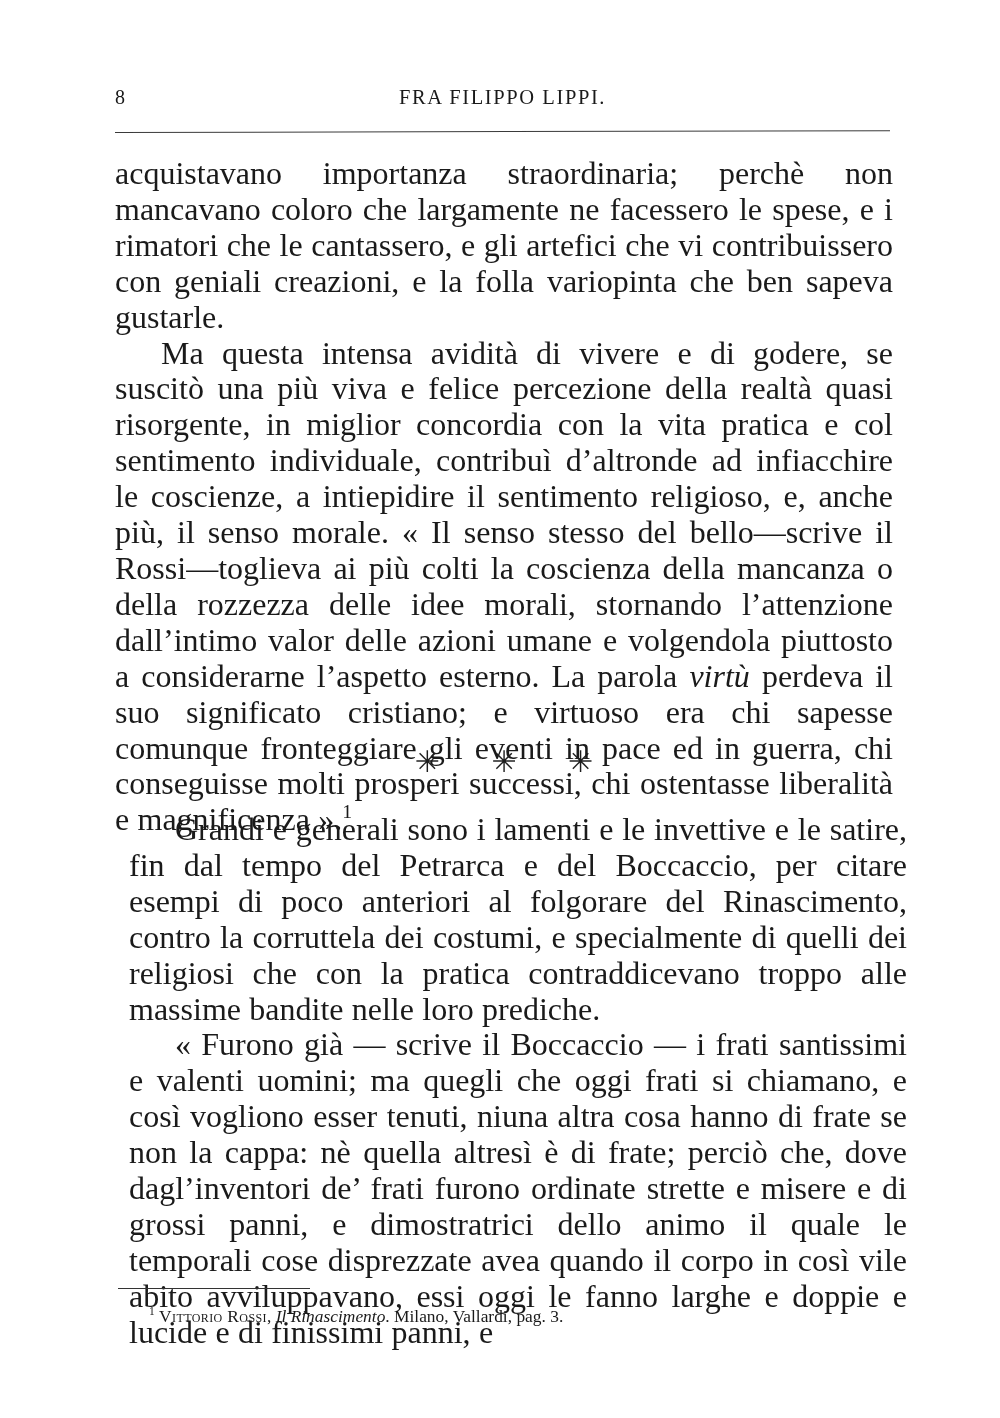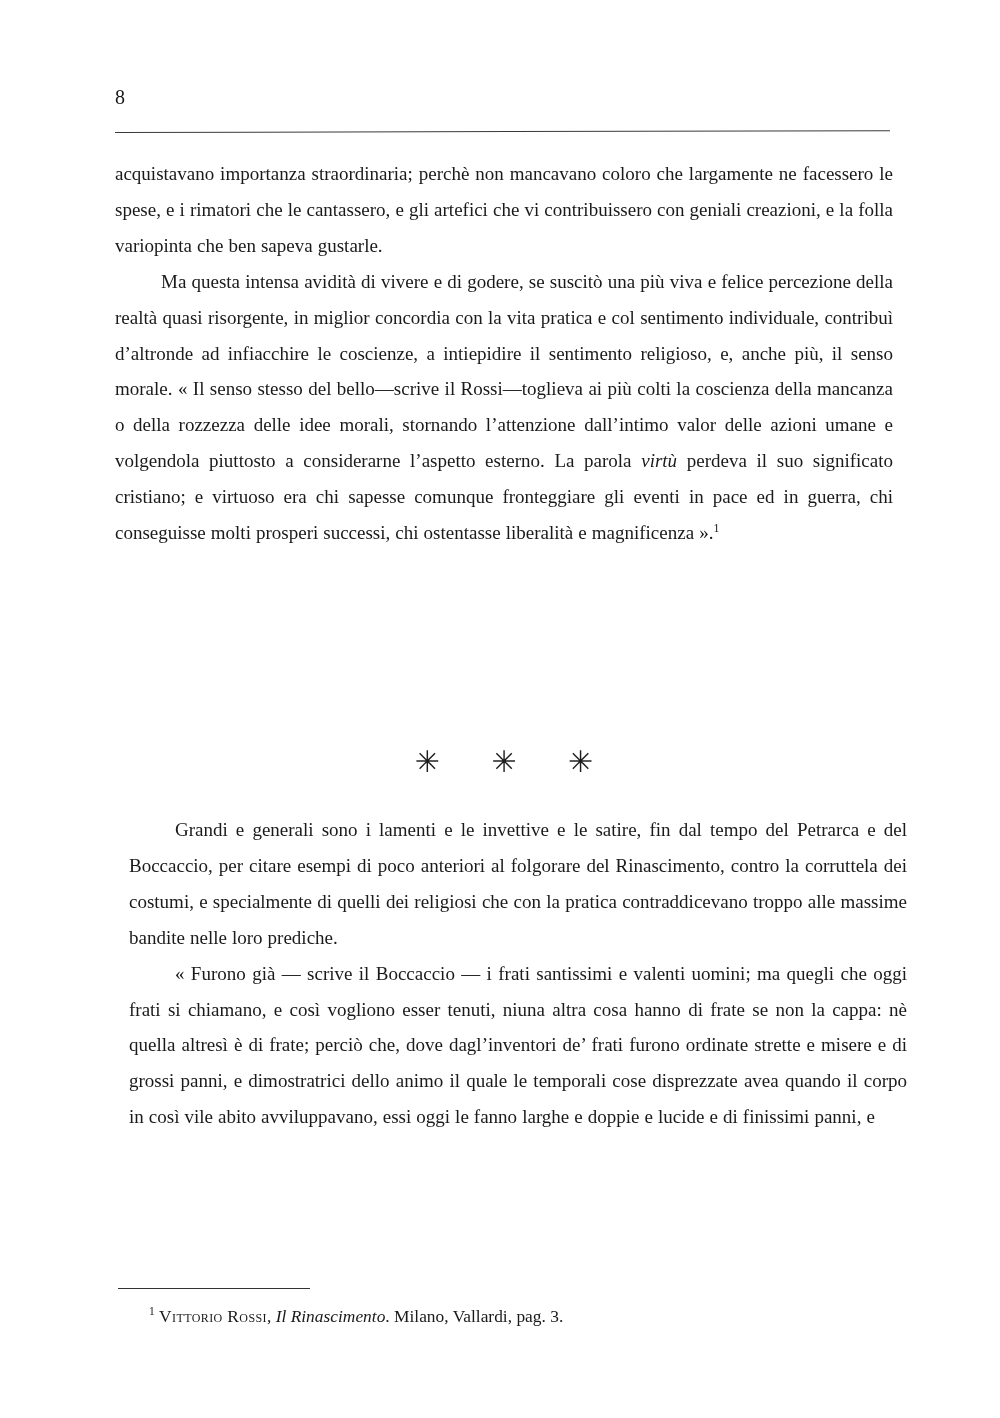--- a/index.html
+++ b/index.html
@@ -61,21 +61,21 @@
 
   
   .textblock {
     position: absolute;
     left: 115px;
     top: 156px;
     width: 778px;
   }
   p.para {
     margin: 0;
-    font-size: 19px;
+    font-size: 32px;
     line-height: 35.9px;
     text-align: justify;
     text-indent: 46px;
     word-spacing: 0.3px;
     hyphens: none;
   }
   p.para.noindent {
     text-indent: 0;
   }
   p.para i {
@@ -139,20 +139,21 @@
     line-height: 0;
   }
 </style>
 </head>
 <body>
 
 <div class="page">
 
   <div class="running-head">
     <span class="folio">8</span>
+    <span class="head-title">Fra Filippo Lippi.</span>
   </div>
   <div class="head-rule"></div>
 
   <div class="textblock">
     <p class="para noindent">acquistavano importanza straordinaria; perchè non mancavano coloro che largamente ne facessero le spese, e i rimatori che le cantassero, e gli artefici che vi contribuissero con geniali creazioni, e la folla variopinta che ben sapeva gustarle.</p>
     <p class="para"><span>Ma questa intensa avidità di vivere e di godere, se suscitò una più viva e felice percezione della realtà quasi risorgente, in miglior concordia con la vita pratica e col sentimento individuale, contribuì d’altronde ad infiacchire le coscienze, a intiepidire il sentimento religioso, e, anche più, il senso morale. « Il senso stesso del bello—scrive il Rossi—toglieva ai più colti la coscienza della mancanza o della rozzezza delle idee morali, stornando l’attenzione dall’intimo valor delle azioni umane e volgendola piuttosto a considerarne l’aspetto esterno. La parola </span><i>virtù</i><span> perdeva il suo significato cristiano; e virtuoso era chi sapesse comunque fronteggiare gli eventi in pace ed in guerra, chi conseguisse molti prosperi successi, chi ostentasse liberalità e magnificenza ».</span><sup class="fn">1</sup></p>
   </div>
 
   <div class="divider">✳ ✳ ✳</div>
 

